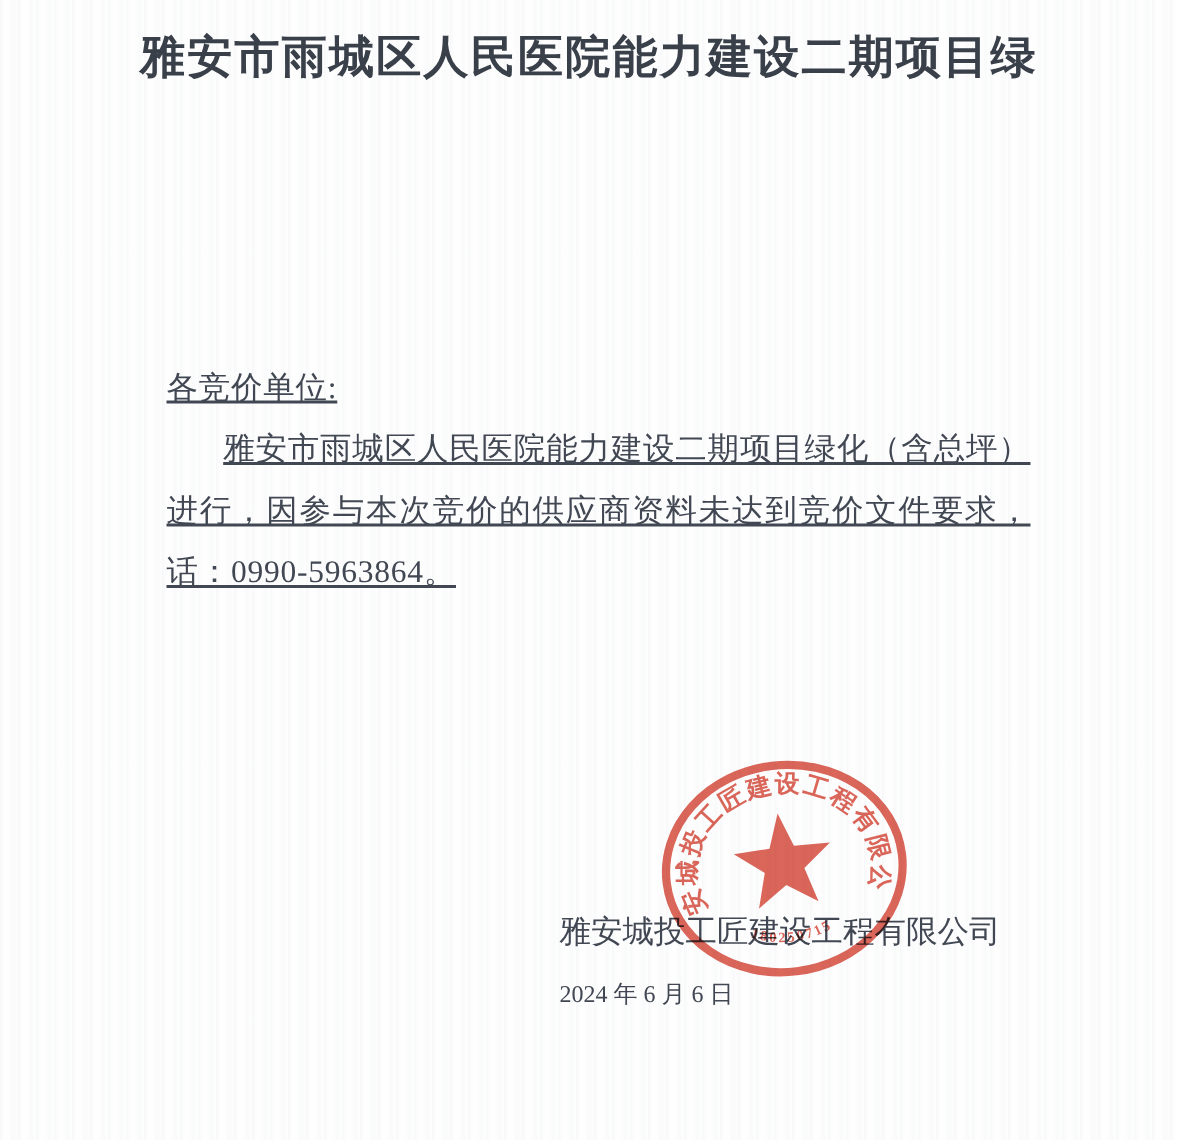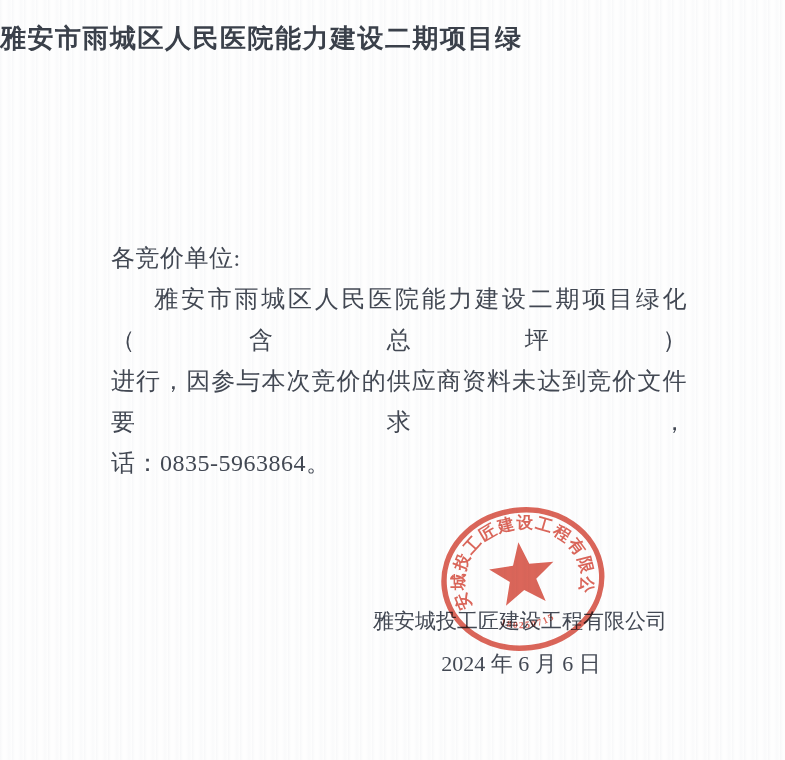--- a/index.html
+++ b/index.html
@@ -22,36 +22,37 @@
         rgba(233,236,240,0.22) 9px,
         rgba(255,255,255,0) 12px);
     background-color: #fefefe;
     font-family: "Liberation Serif", "DejaVu Serif", serif;
   }
   .title {
     position: absolute;
     top: 10px;
     left: 0;
     width: 785px;
-    text-align: left;
-    font-size: 26px;
+    text-align: center;
+    font-size: 30px;
     font-weight: 700;
     line-height: 58.5px;
     letter-spacing: 1.5px;
     color: #3a404a;
   }
   .doc-body {
     position: absolute;
     top: 238px;
     left: 111px;
     width: 576px;
-    font-size: 24px;
+    font-size: 21px;
     line-height: 41px;
     color: #424853;
     letter-spacing: 0.5px;
+    text-decoration: underline;
   }
   .doc-body .line { white-space: nowrap; }
   .doc-body .line.j {
     white-space: normal;
     text-align: justify;
     text-align-last: justify;
   }
   .doc-body .line.ind { text-indent: 1.8em; }
   .signature {
     position: absolute;
@@ -60,22 +61,22 @@
     width: 296px;
     color: #424853;
   }
   .signature .company {
     font-size: 21px;
     line-height: 30px;
     white-space: nowrap;
   }
   .signature .date {
     margin-top: 13px;
-    text-align: center;
-    font-size: 22px;
+    text-align: left;
+    font-size: 16px;
     line-height: 30px;
     white-space: nowrap;
   }
   .stamp {
     position: absolute;
     left: 438px;
     top: 504px;
     width: 170px;
     height: 152px;
     transform: rotate(-7deg);
@@ -94,21 +95,21 @@
 <div class="page">
 
   <div class="title">
     <div>雅安市雨城区人民医院能力建设二期项目绿</div>
   </div>
 
   <div class="doc-body">
     <div class="line">各竞价单位:</div>
     <div class="line j ind">雅安市雨城区人民医院能力建设二期项目绿化（含总坪）</div>
     <div class="line j">进行，因参与本次竞价的供应商资料未达到竞价文件要求，</div>
-    <div class="line">话：0835-5963864。</div>
+    <div class="line">话：0990-5963864。</div>
   </div>
 
   <div class="signature">
     <div class="company">雅安城投工匠建设工程有限公司</div>
     <div class="date">2024 年 6 月 6 日</div>
   </div>
 
   <svg class="stamp" viewBox="0 0 170 152" xmlns="http://www.w3.org/2000/svg">
     <defs>
       <path id="arcTop" d="M 31.5 96.6 A 59 51 0 1 1 138.5 96.6" fill="none"></path>

